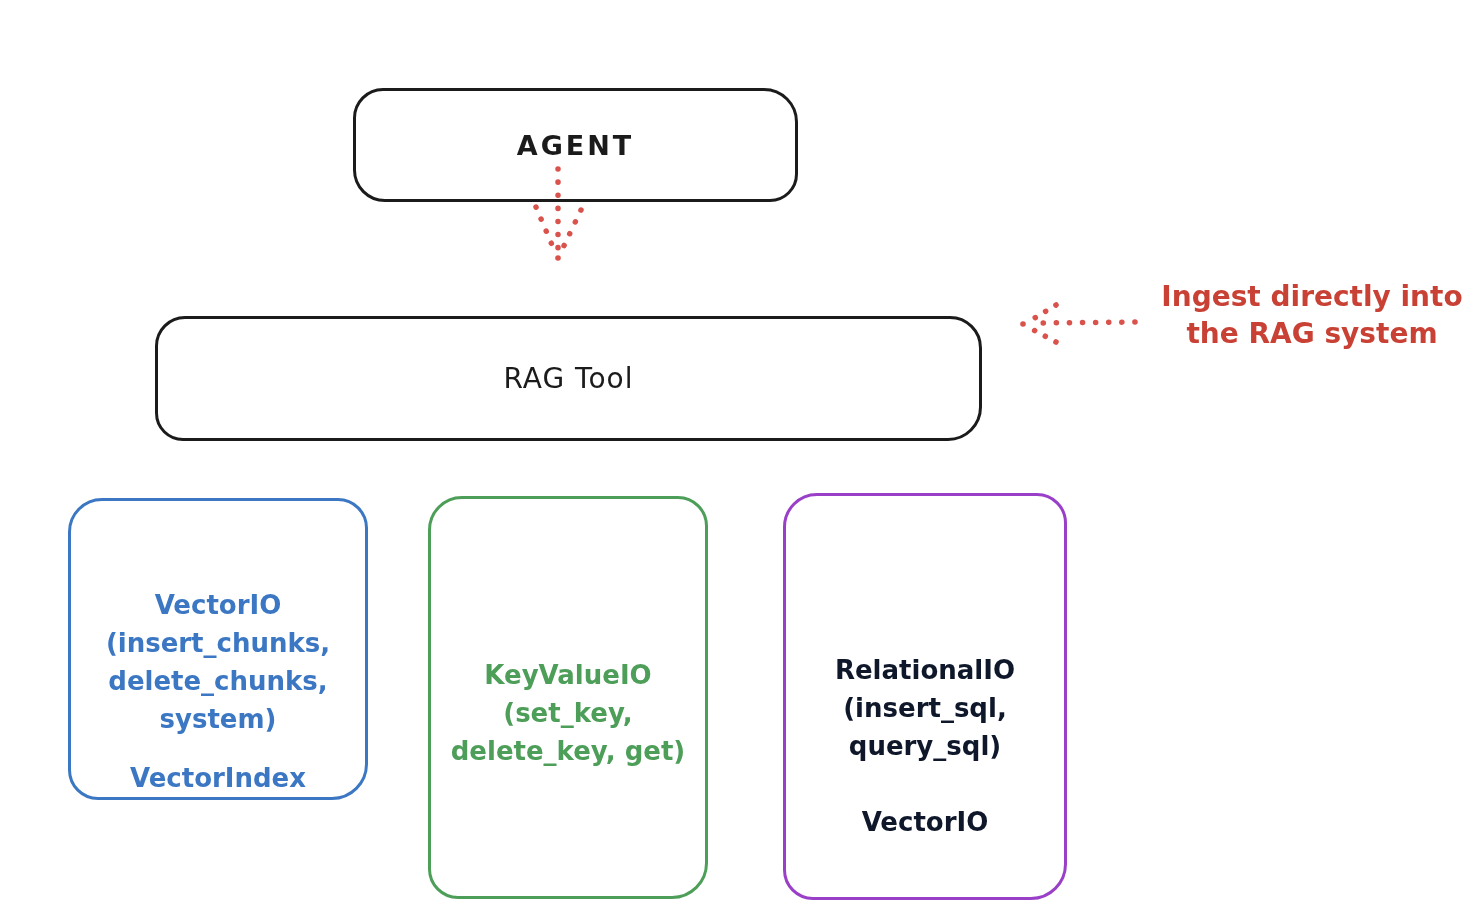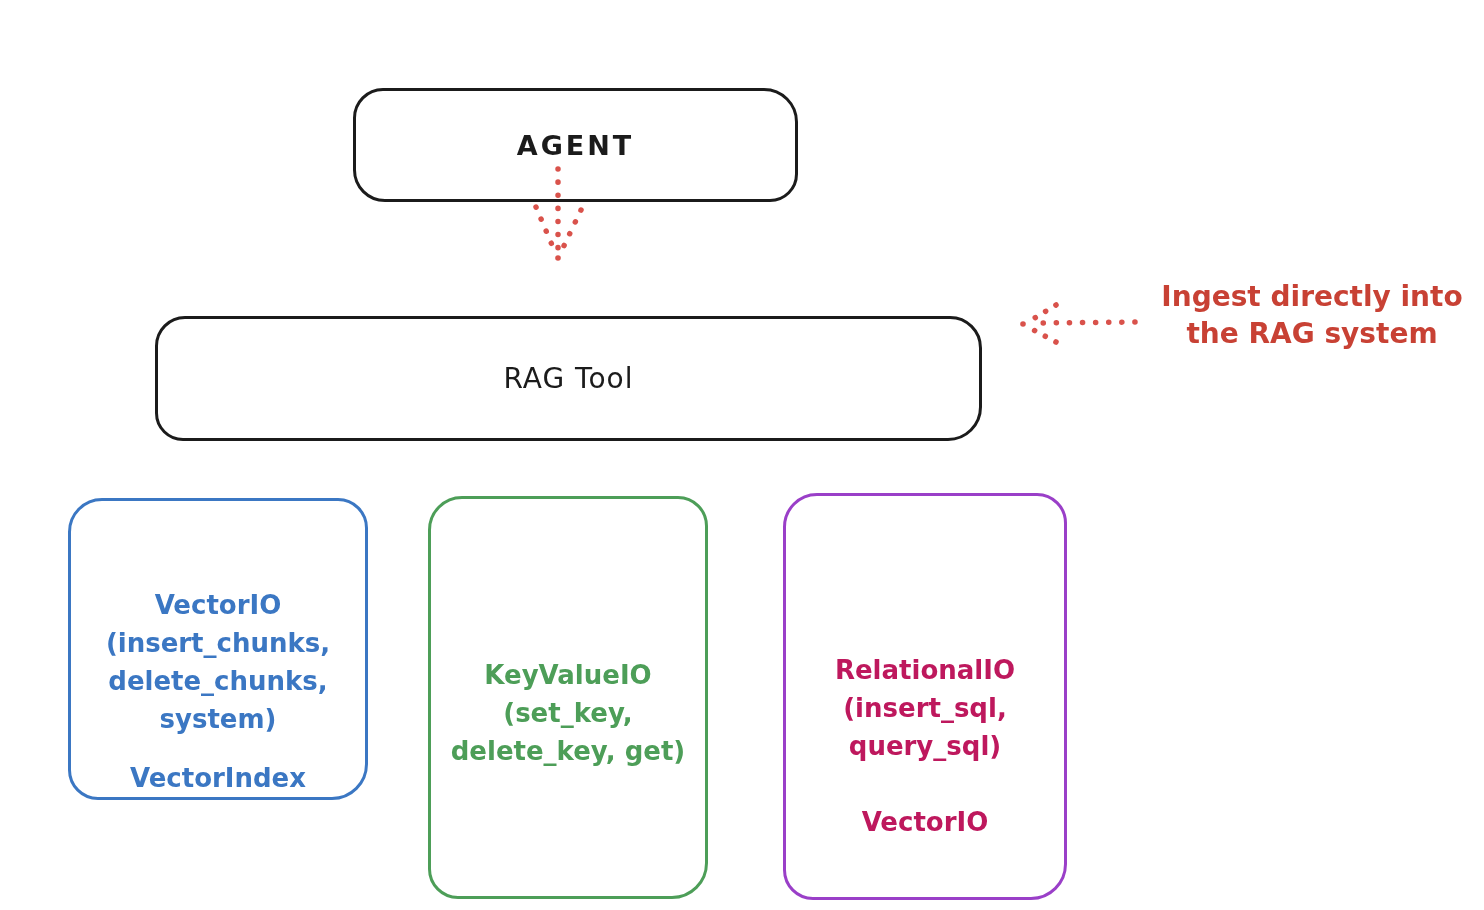--- a/index.html
+++ b/index.html
@@ -64,21 +64,21 @@
   }
   .backend-green {
     left: 428px; top: 450px; width: 280px; height: 403px;
     border: 3px solid #4d9e58;
     color: #4d9e58;
     padding-top: 68px;
   }
   .backend-purple {
     left: 783px; top: 447px; width: 284px; height: 407px;
     border: 3px solid #9a3fc8;
-    color: #be185d;
+    color: #0f172a;
     padding-top: 98px;
   }
   .backend-box .gap {
     height: 38px;
   }
   .annotation {
     position: absolute;
     left: 1140px; top: 278px; width: 344px;
     color: #c84134;
     font-size: 28px;

